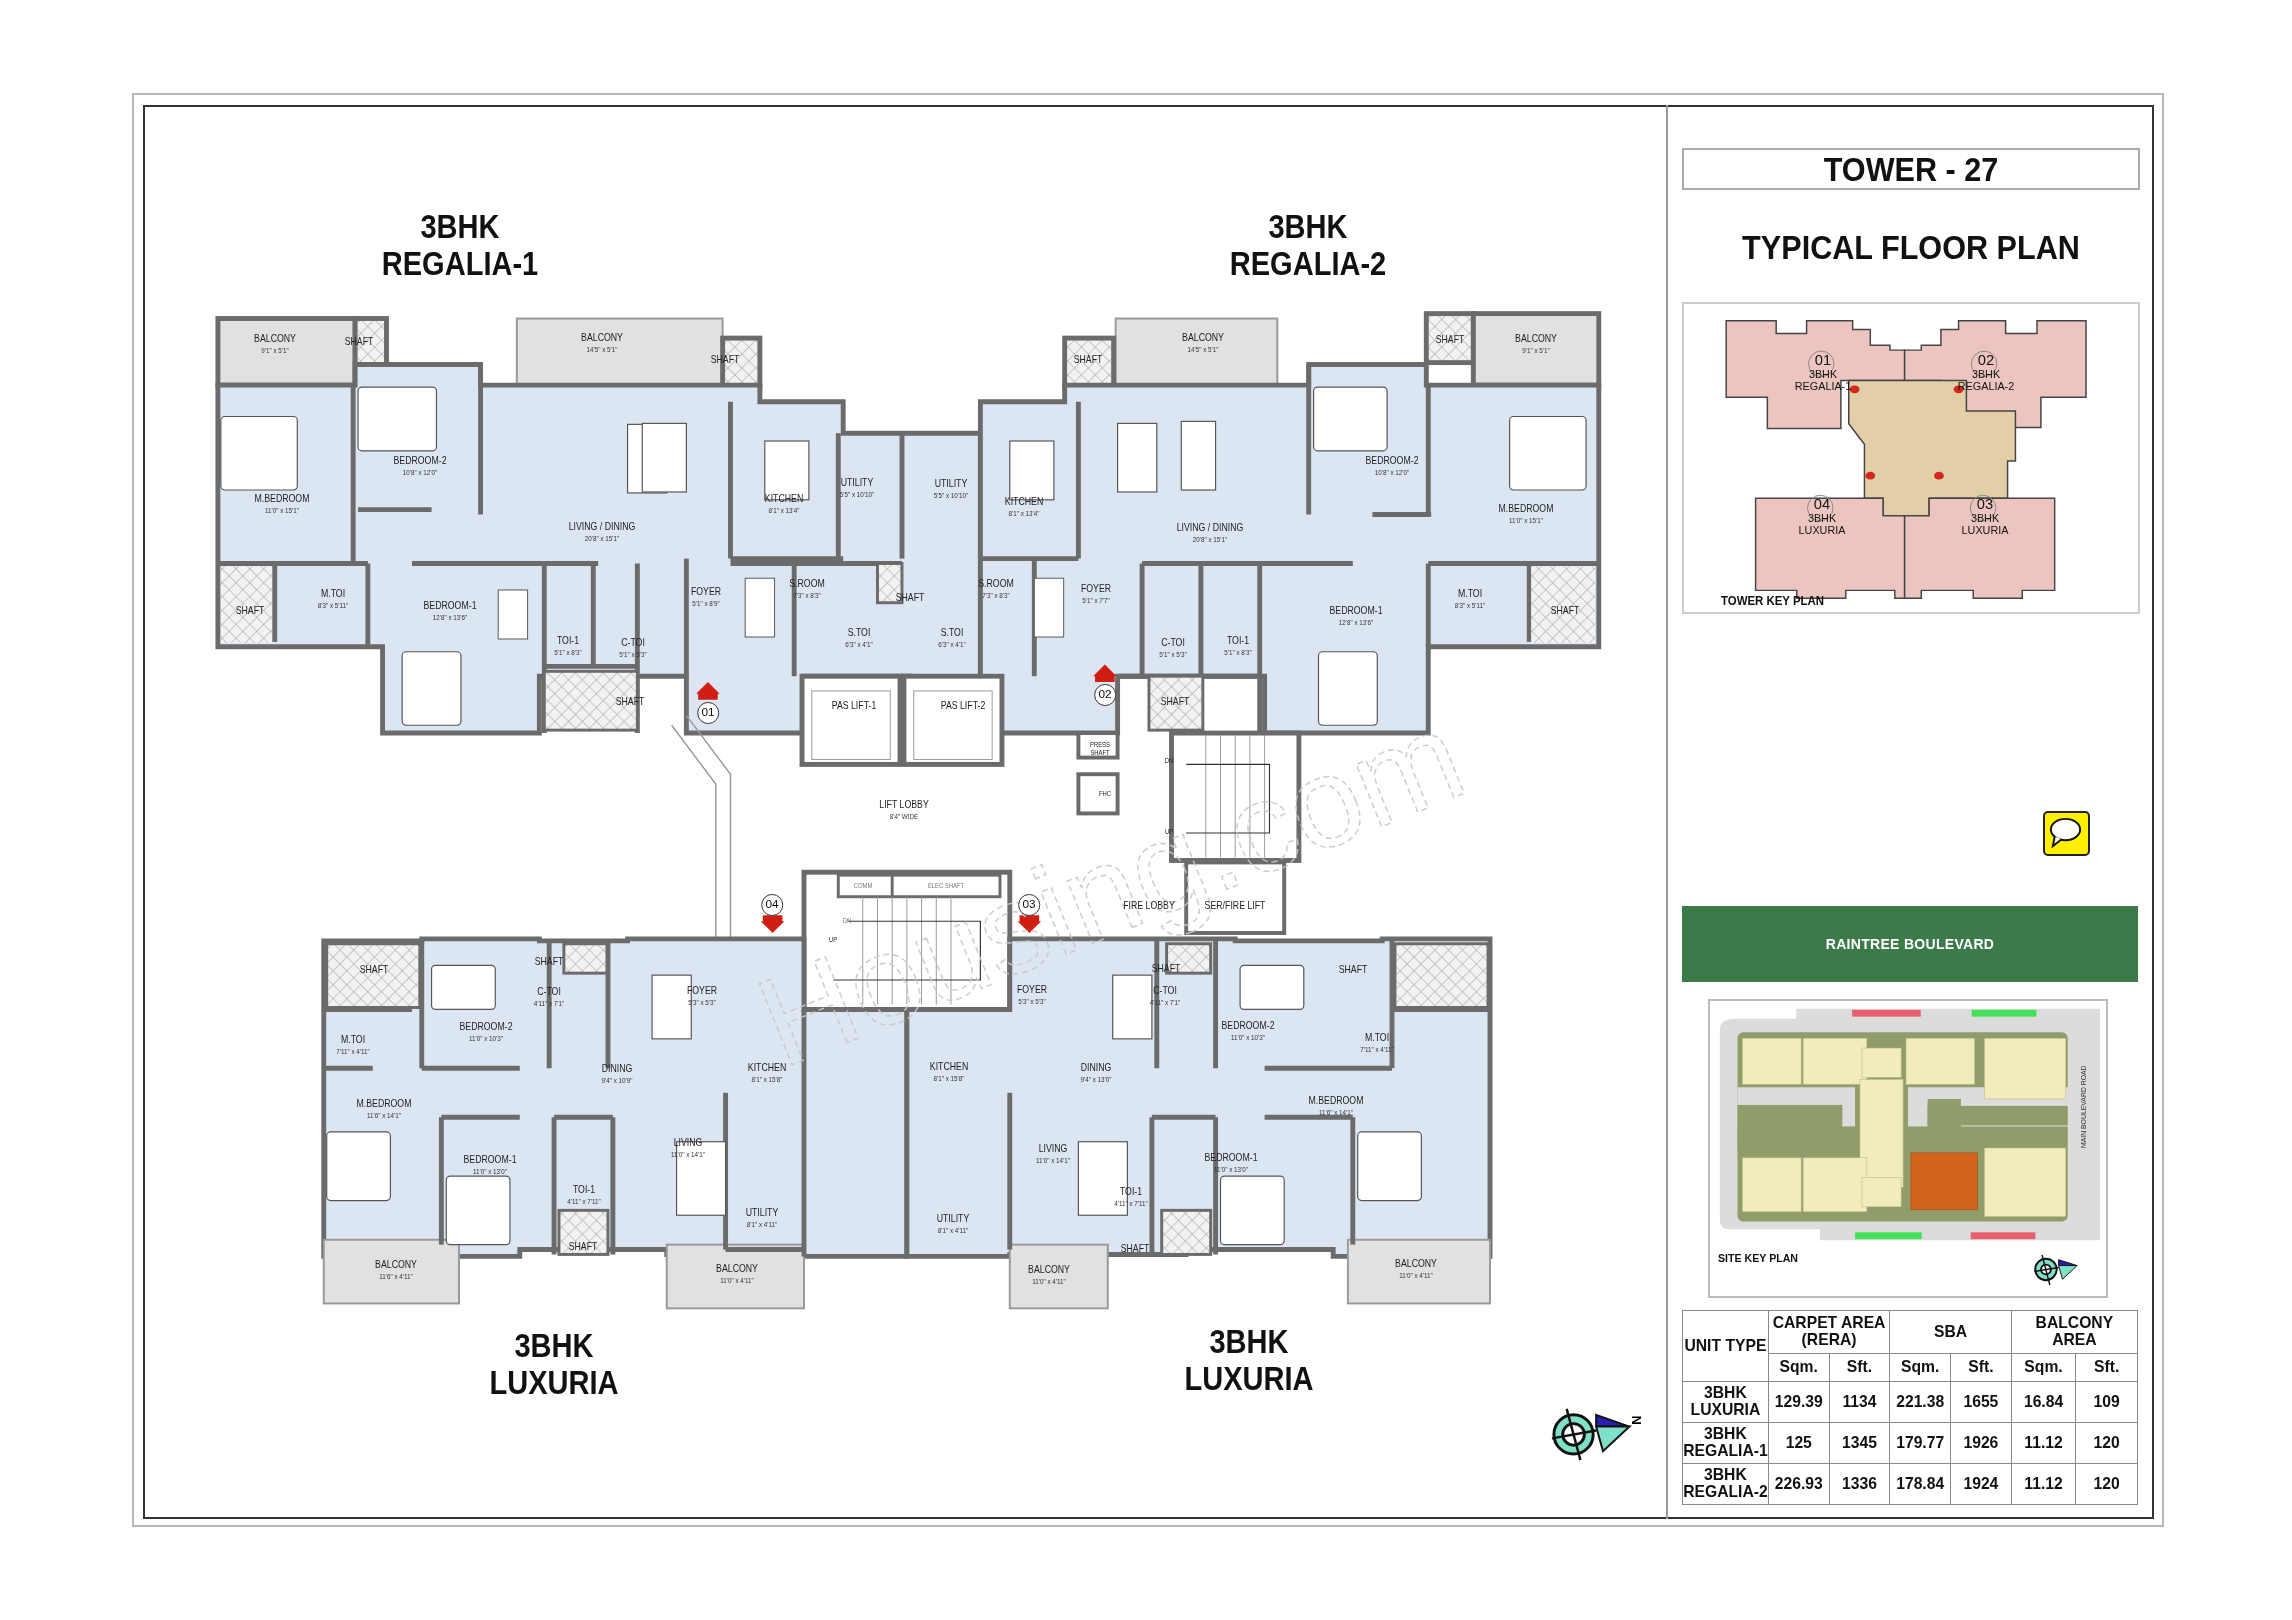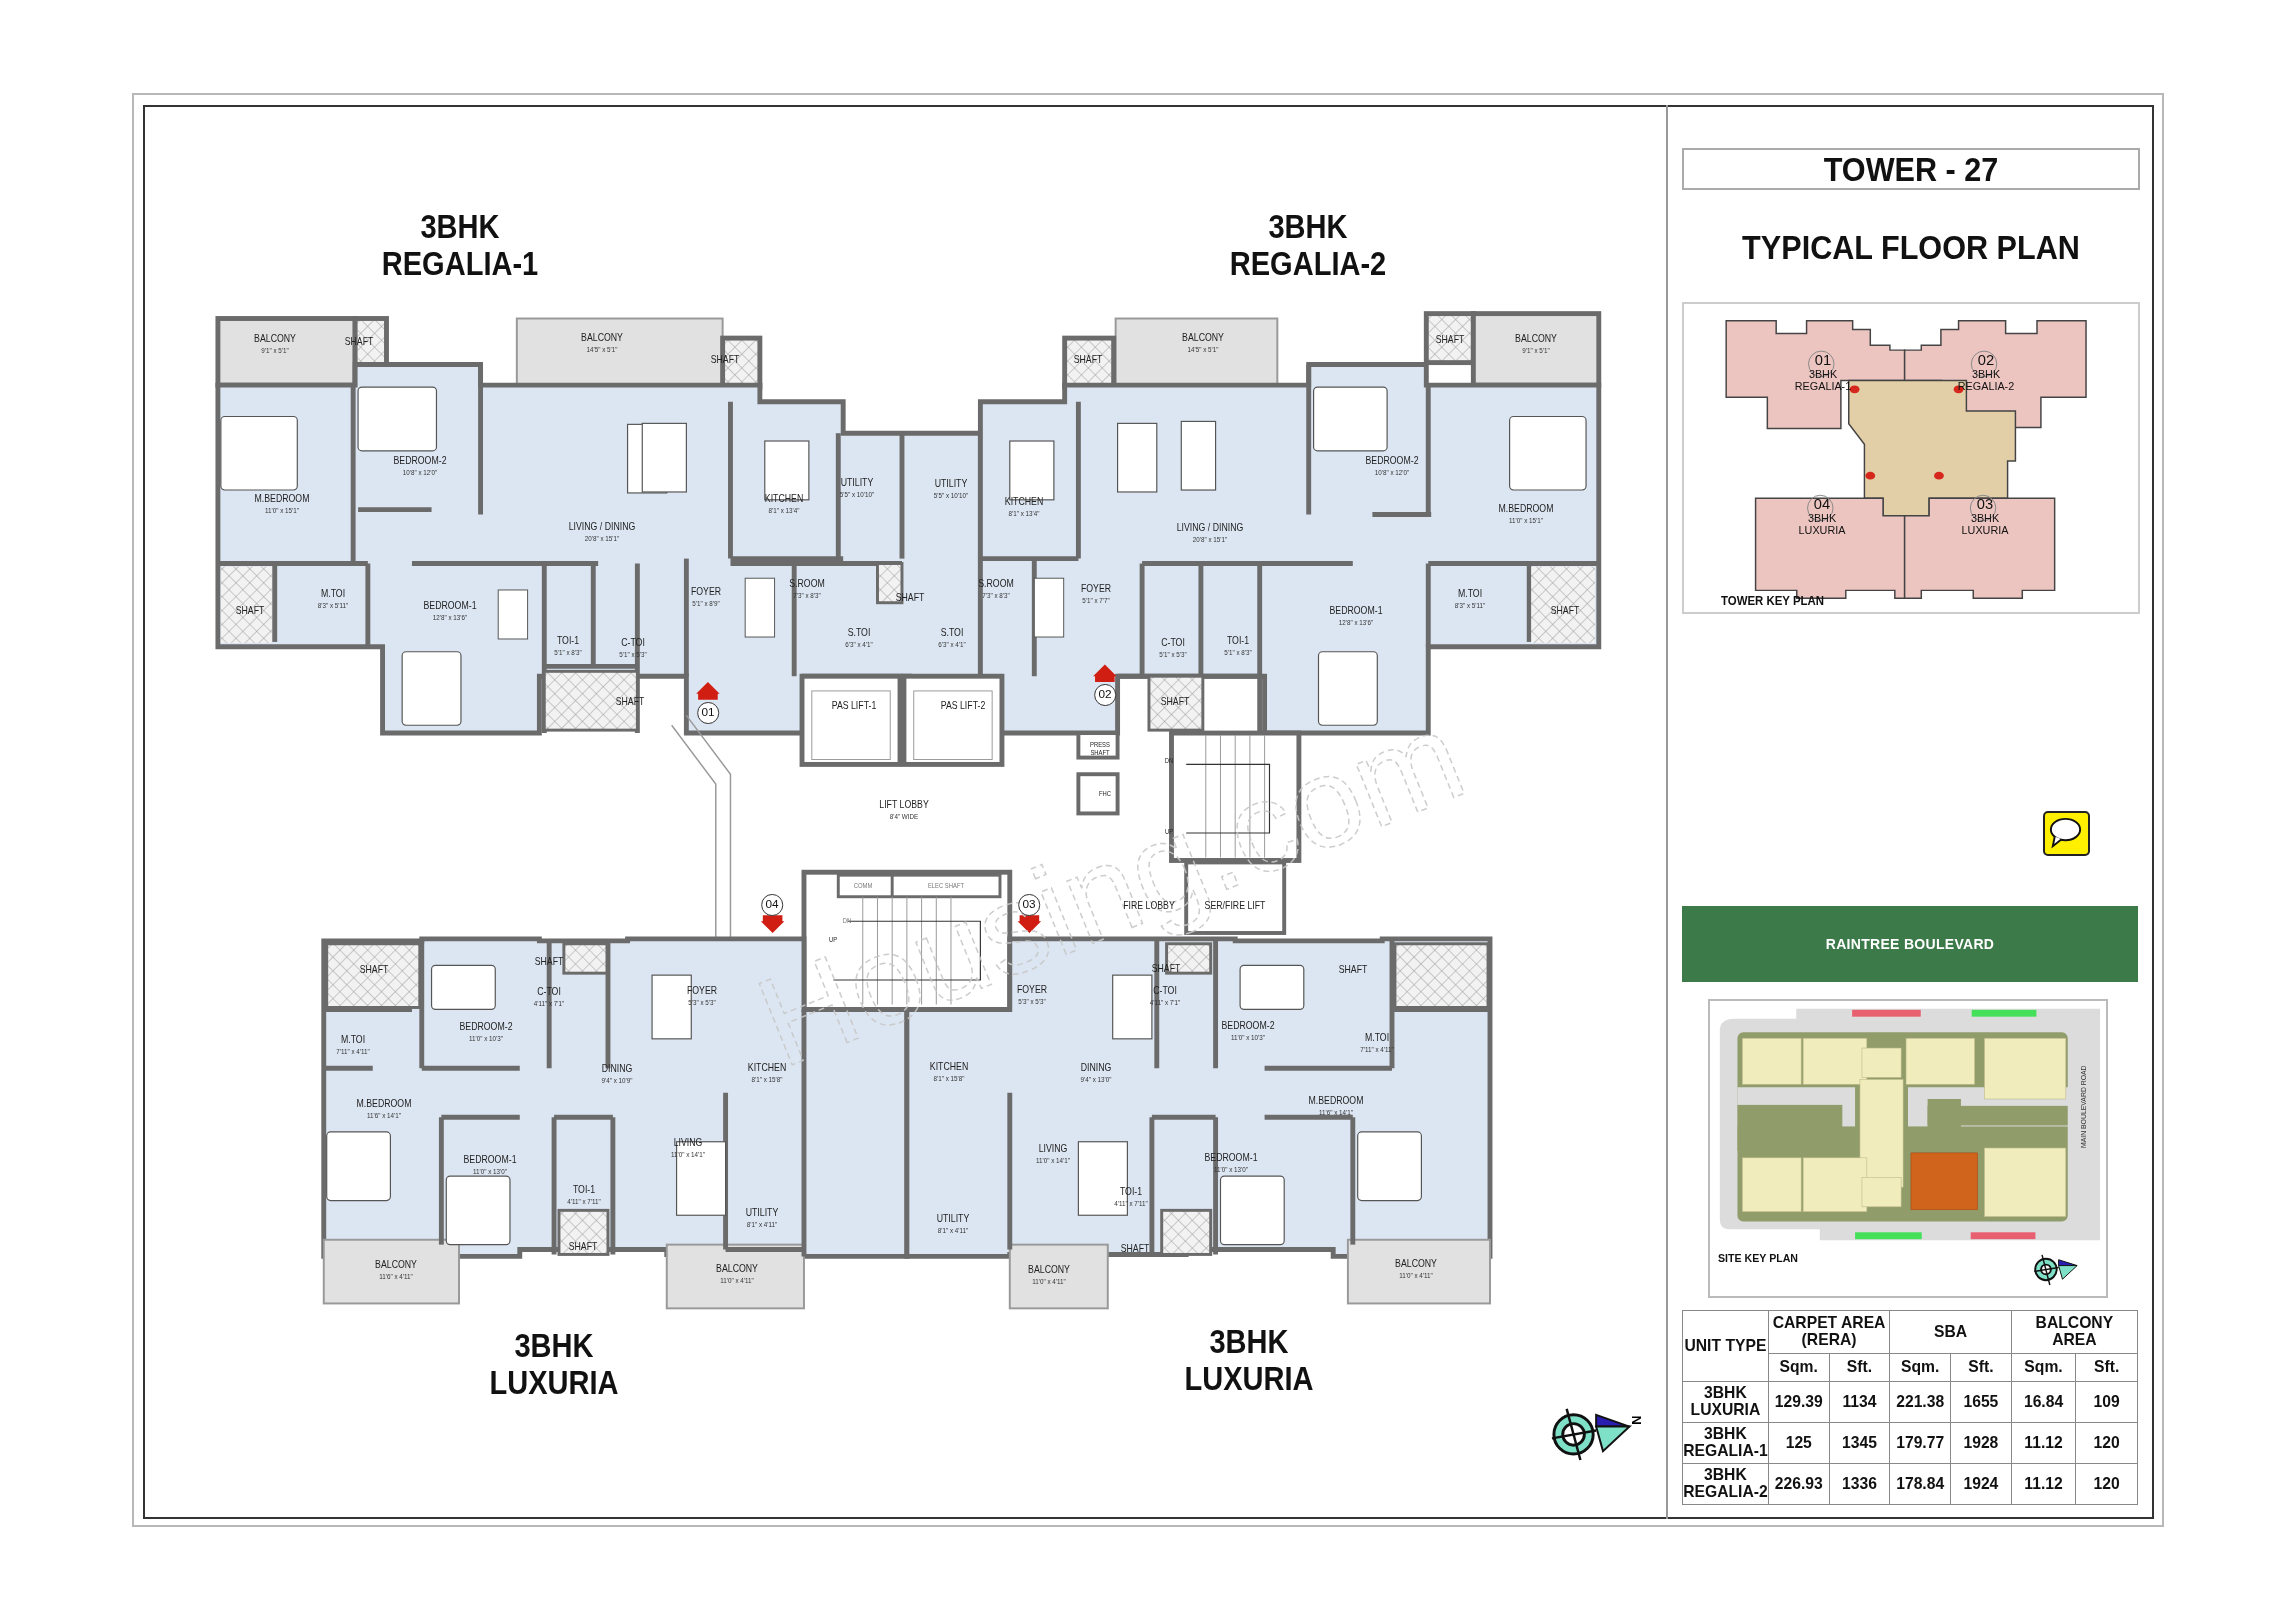--- a/index.html
+++ b/index.html
@@ -455,21 +455,21 @@
     <td>109</td>
   </tr>
   <tr style="height:41px;">
     <td>
           <div>3BHK</div>
           <div>REGALIA-1</div>
         </td>
     <td>125</td>
     <td>1345</td>
     <td>179.77</td>
-    <td>1928</td>
+    <td>1926</td>
     <td>11.12</td>
     <td>120</td>
   </tr>
   <tr style="height:41px;">
     <td>
           <div>3BHK</div>
           <div>REGALIA-2</div>
         </td>
     <td>226.93</td>
     <td>1336</td>

